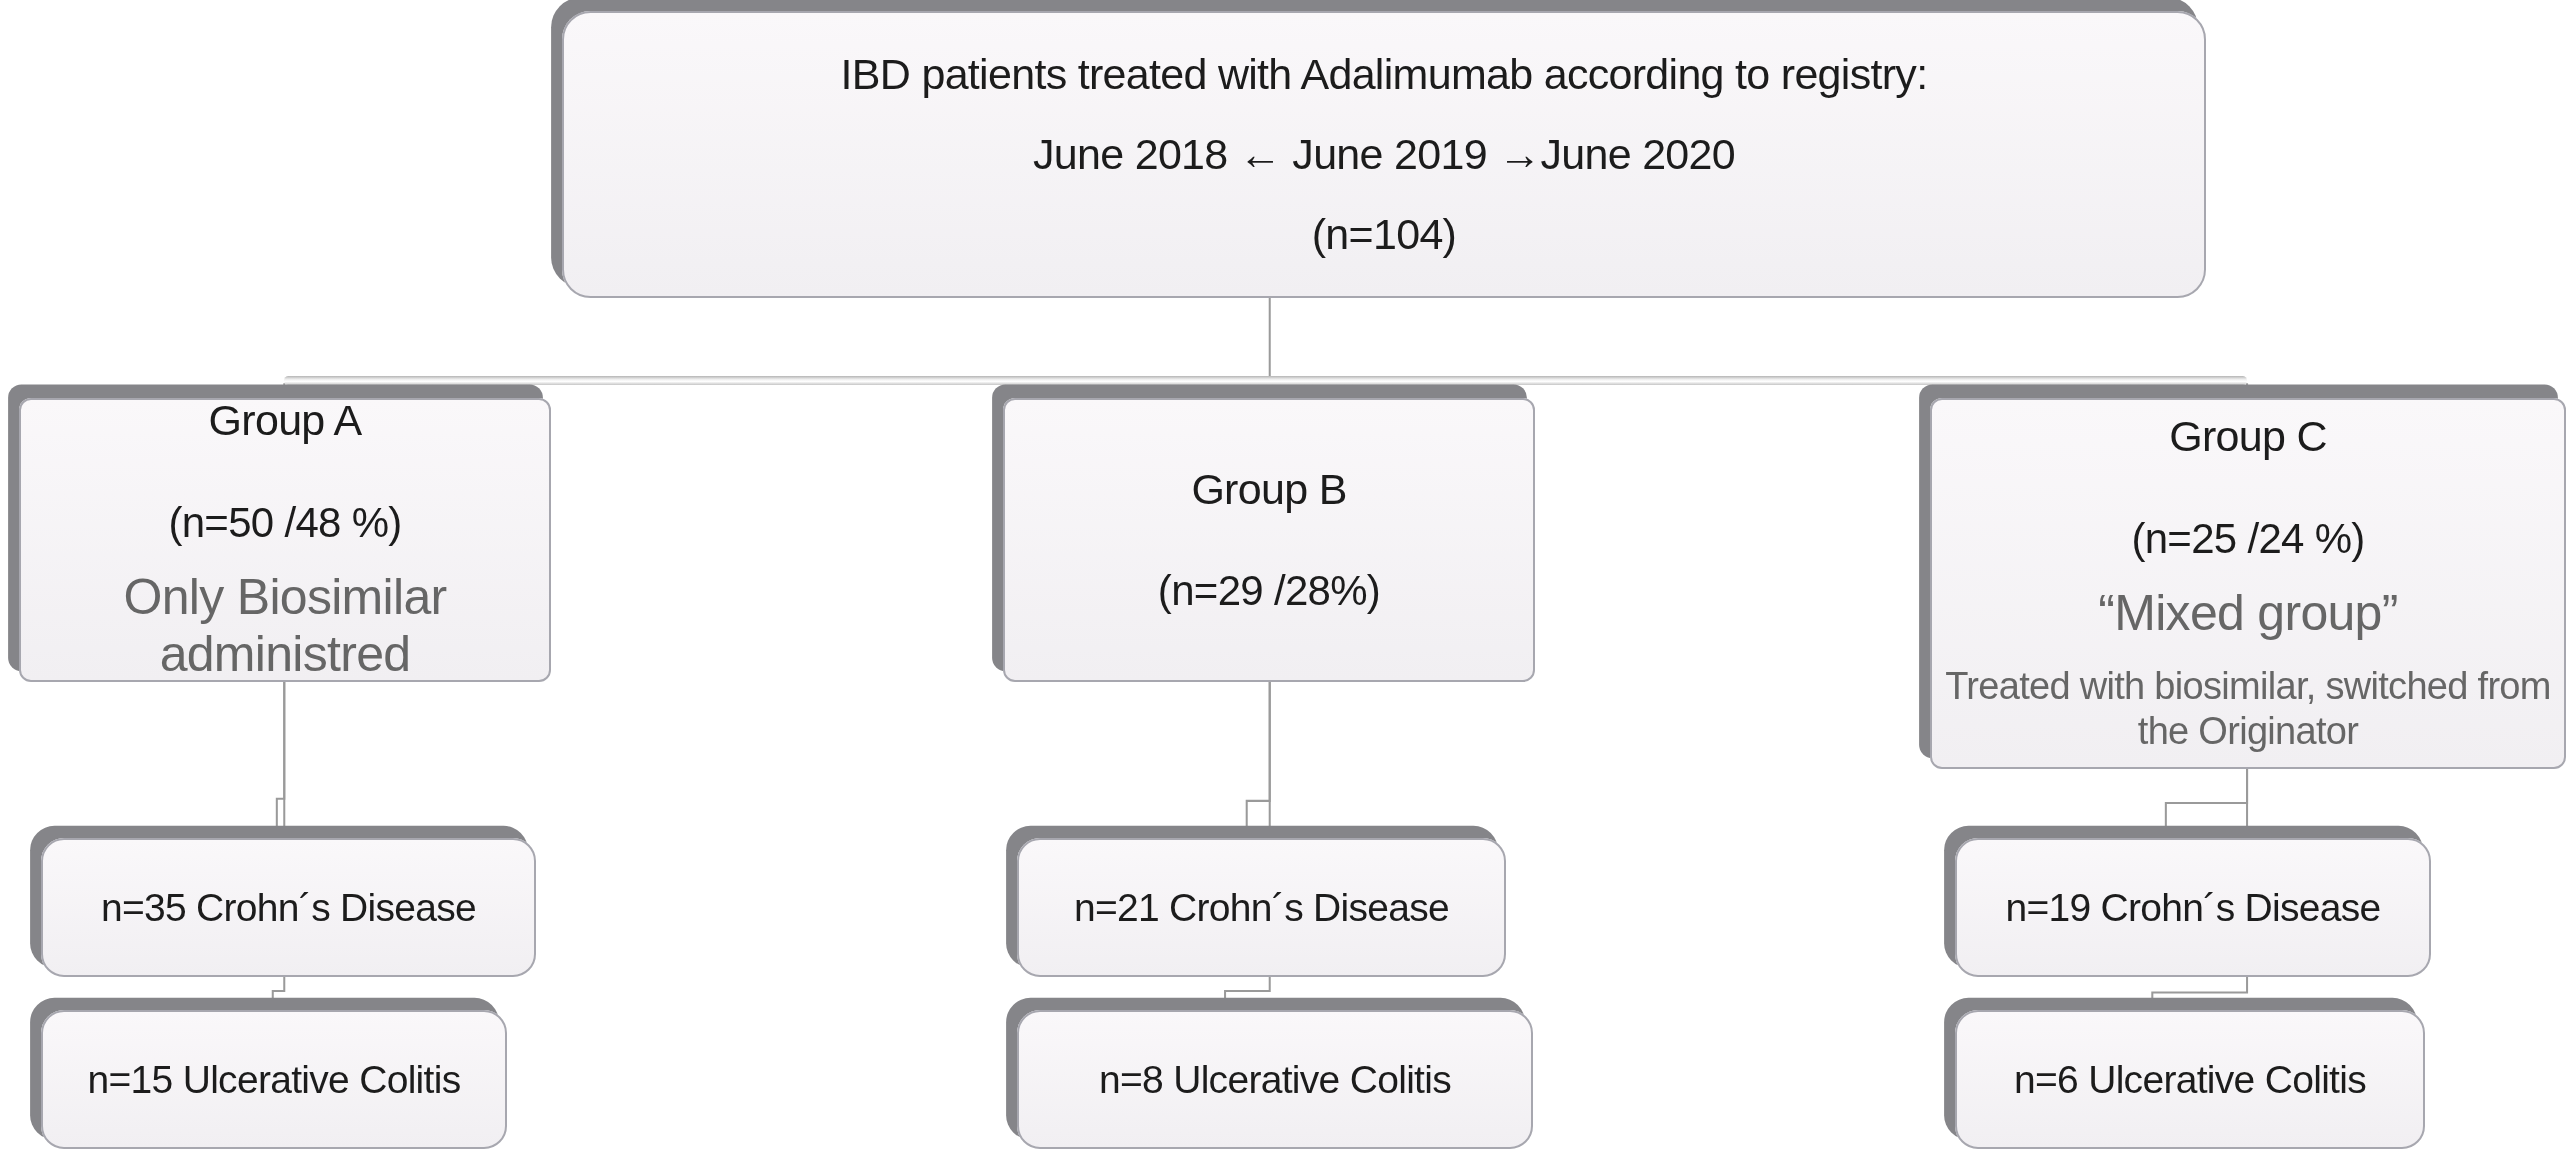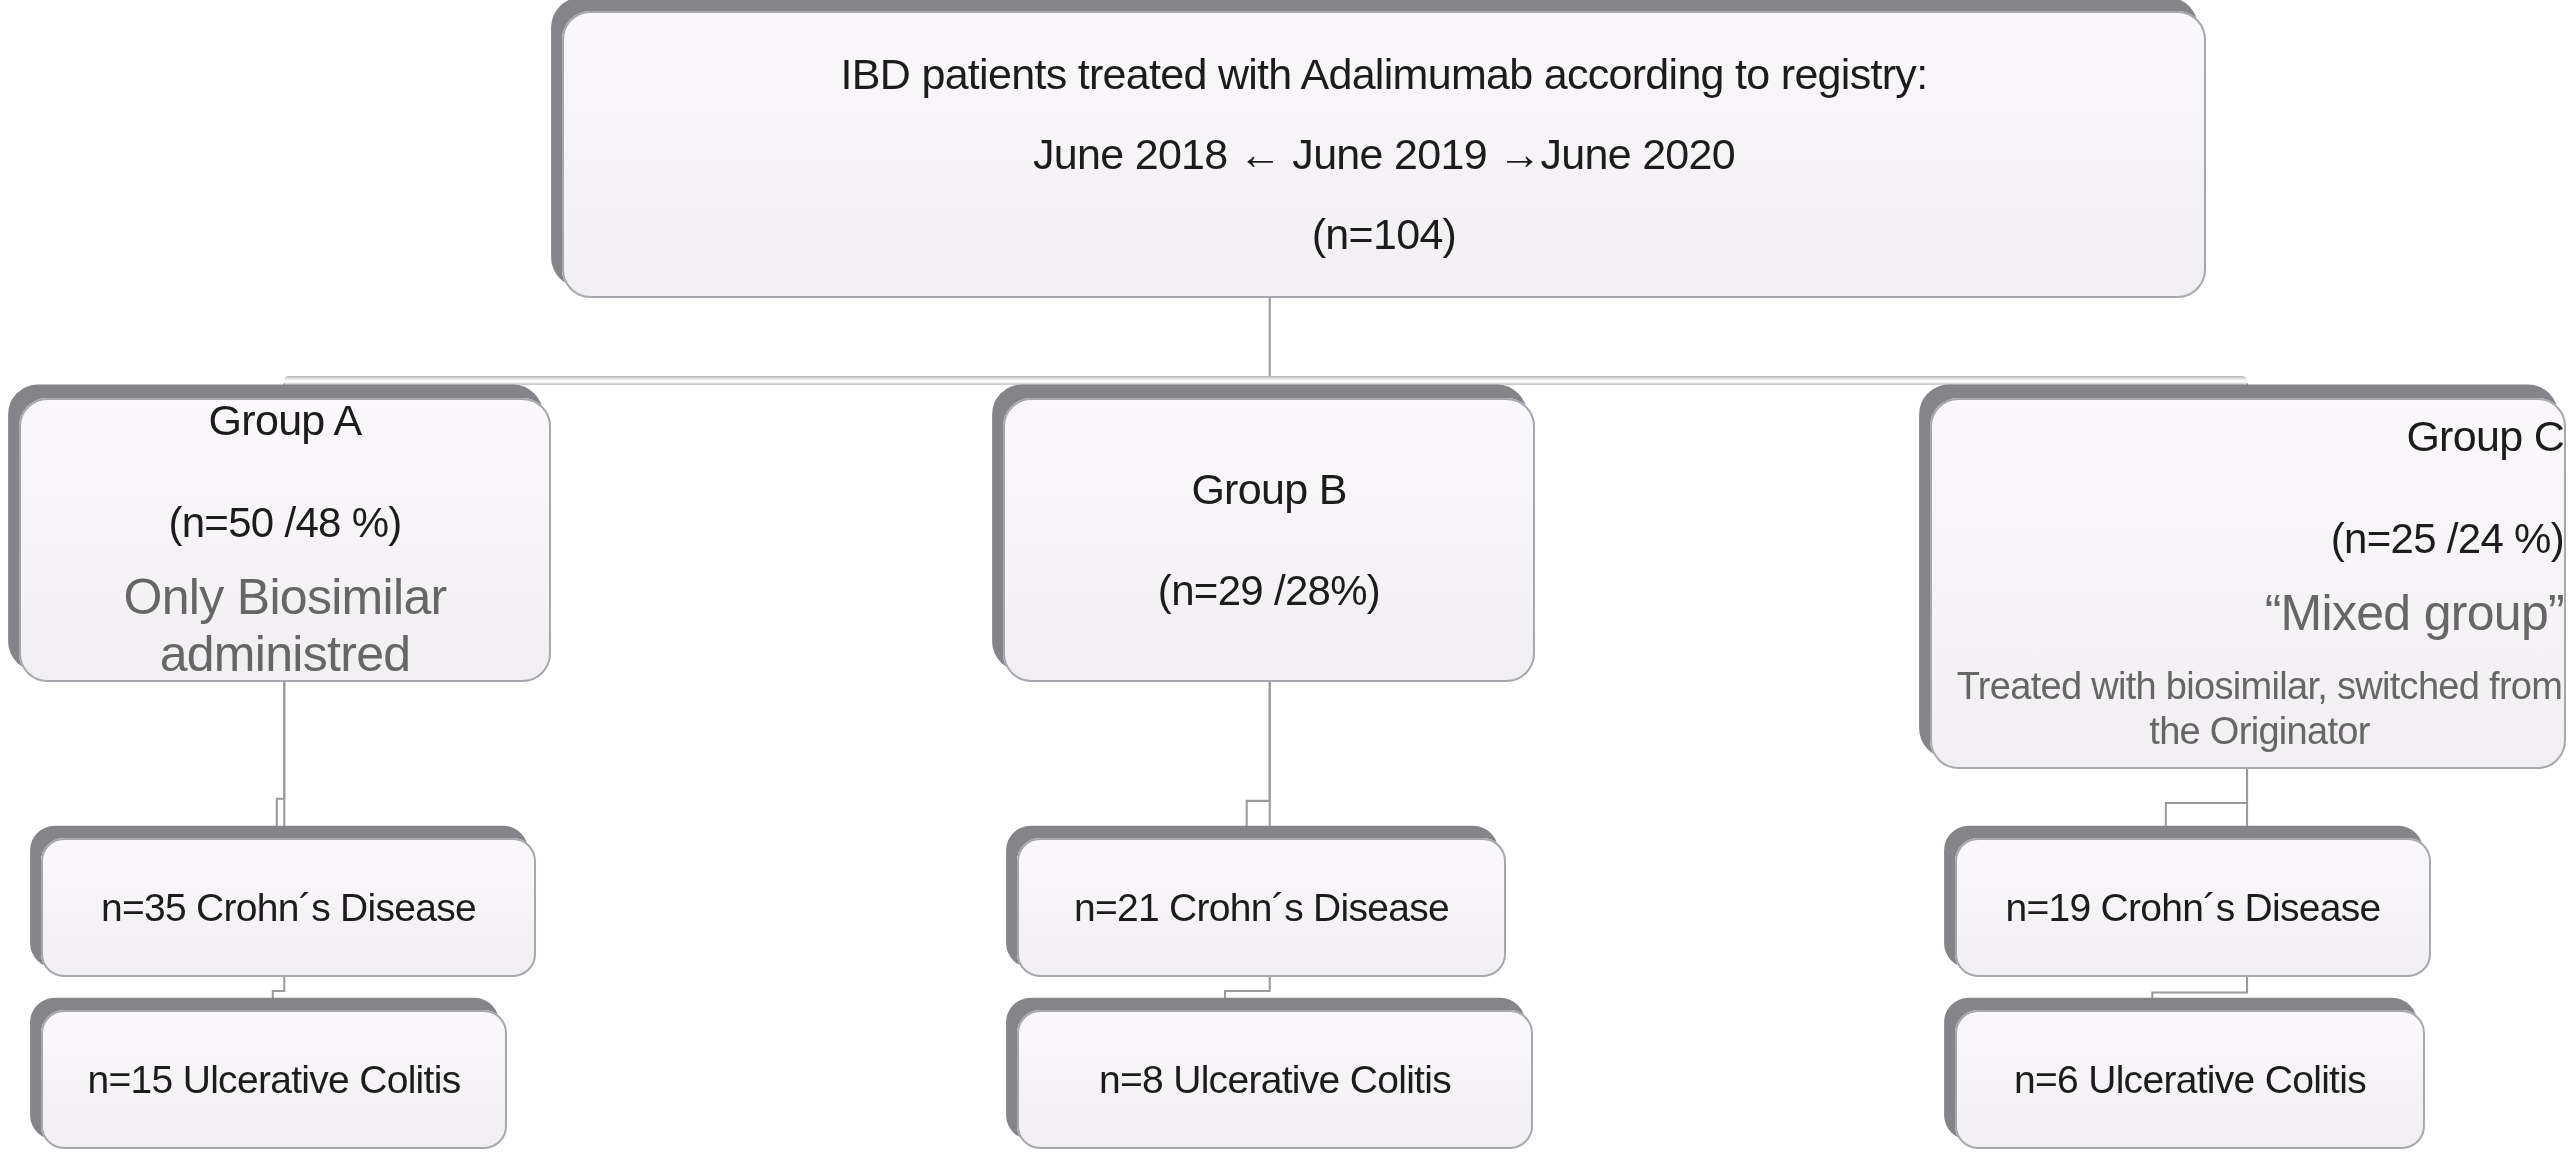--- a/index.html
+++ b/index.html
@@ -16,24 +16,24 @@
   .box{
     position:absolute;z-index:1;box-sizing:border-box;
     background:linear-gradient(180deg,#faf8fa 0%,#f1eff2 100%);
     border:2.7px solid #a7a7af;border-radius:28.4px;
     box-shadow:-9.5px -12.2px 0 1.4px #858589;
     display:flex;flex-direction:column;align-items:center;justify-content:center;
     text-align:center;
   }
   .root-box{left:562px;top:10.8px;width:1644px;height:287px;font-size:43px;letter-spacing:-0.7px;gap:31px;}
   .root-box .rline{white-space:nowrap;}
-  .group-box{gap:21.7px;}
+  .group-box{gap:21.7px;border-radius:12px;}
   .gA{left:19px;top:398px;width:532px;height:284px;}
   .gB{left:1003px;top:398px;width:532px;height:284px;}
-  .gC{left:1930px;top:398px;width:636px;height:371px;align-items:flex-end;}
+  .gC{left:1930px;top:398px;width:636px;height:371px;}
   .g-title{font-size:43px;letter-spacing:-0.7px;}
   .g-n{font-size:42px;letter-spacing:-0.7px;margin-top:32px;}
   .g-desc{font-size:50px;line-height:1.15;color:#666666;max-width:365px;letter-spacing:-0.7px;}
   .gC .g-desc{max-width:609px;}
   .g-desc2{font-size:38px;line-height:1.2;color:#666666;max-width:609px;letter-spacing:-0.7px;}
   .leaf{height:139px;font-size:39px;border-radius:23px;box-shadow:-9.5px -10.8px 0 1.4px #858589;letter-spacing:-0.7px;margin-left:14px;}
   .cA{left:27px;top:838px;width:495px;}
   .uA{left:27px;top:1010px;width:466px;}
   .cB{left:1003px;top:838px;width:489px;}
   .uB{left:1003px;top:1010px;width:516px;}

